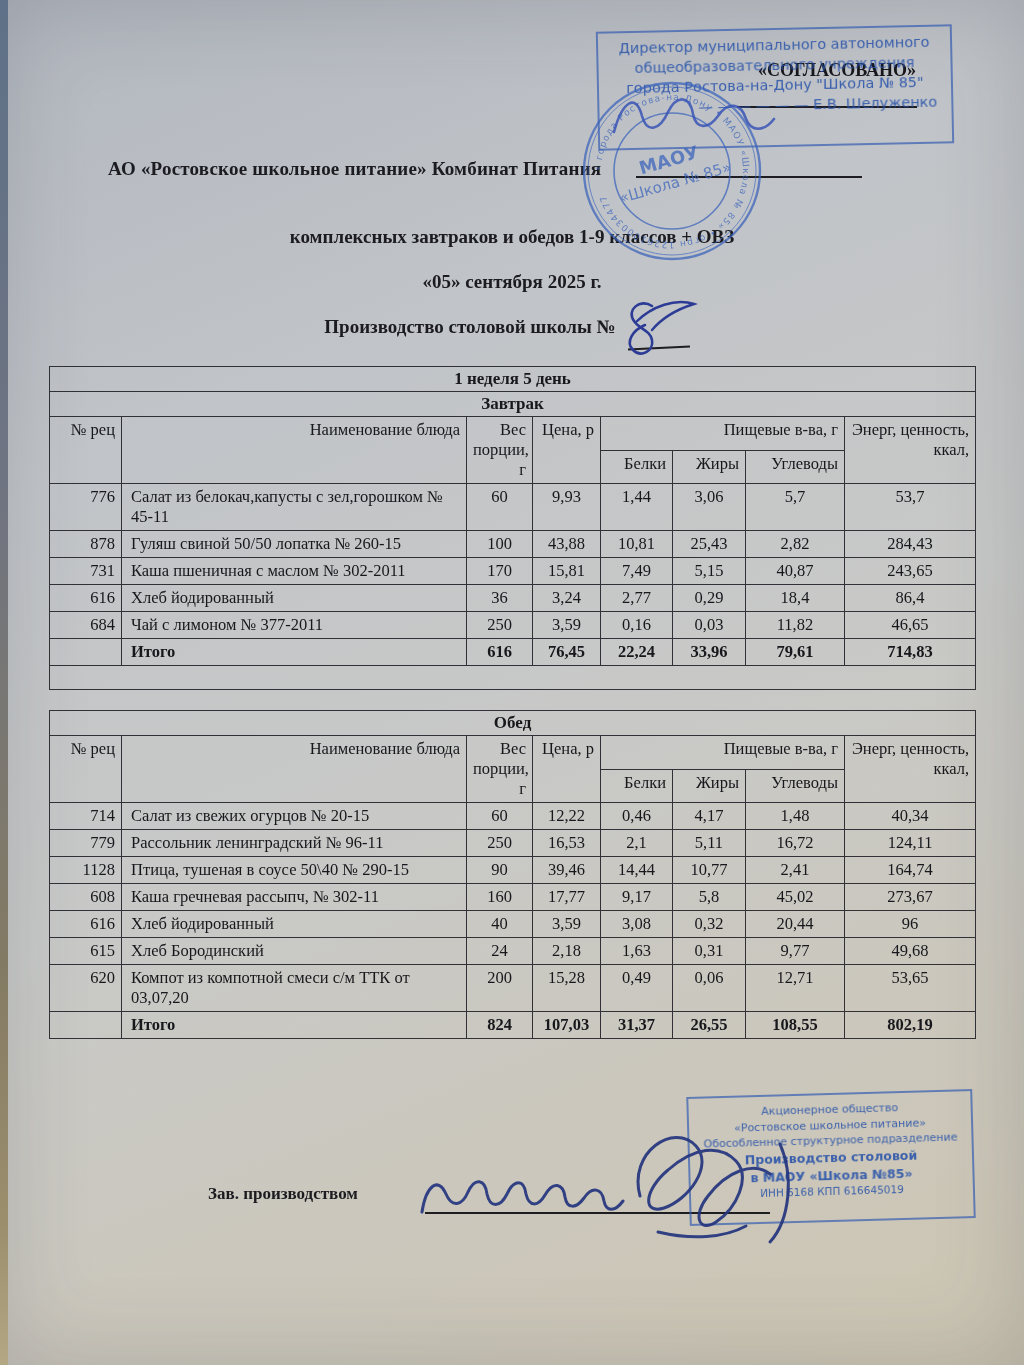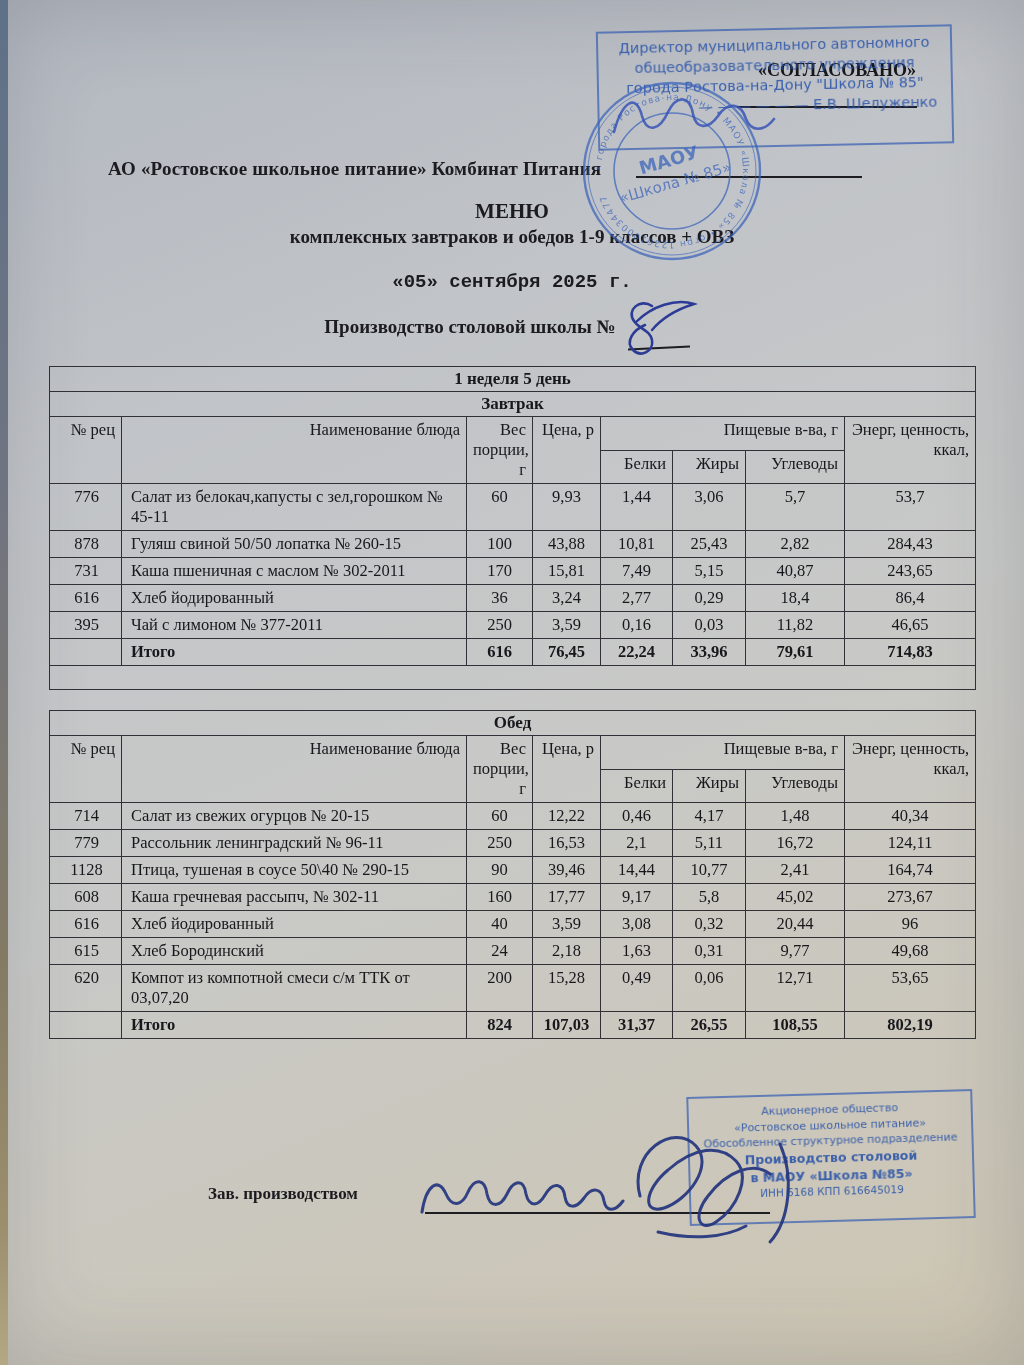--- a/index.html
+++ b/index.html
@@ -25,44 +25,43 @@
   .stamp-bottom .b{font-weight:bold;font-size:12.5px;}
   .stamp-bottom .s{font-size:10.5px;}
   
   table{position:absolute;left:49px;border-collapse:collapse;table-layout:fixed;width:926px;
     font-size:16.5px;color:#17171c;padding-left:11px;}
   .t1{top:366px;} .t2{top:710px;}
   th,td{border:1.6px solid #303036;padding:3px 6px;vertical-align:top;font-weight:normal;}
   th.section{font-weight:bold;text-align:center;padding:2px;font-size:17px;}
   thead th{text-align:right;}
   td{text-align:center;}
-  td.c-num{text-align:center;padding-left:8px;}
+  td.c-num{text-align:right;padding-left:8px;}
   td.c-name{text-align:left;padding-left:9px;}
   tr.total-row td{font-weight:bold;margin-top:8px;}
   tbody.spacer td{height:17px;border-left:1.6px solid #303036;border-right:1.6px solid #303036;}
   
   svg.ink{position:absolute;pointer-events:none;}
 </style>
 </head>
 <body>
 
 <div class="page">
   <div class="edge-left"></div>
 
   <div class="approved">«СОГЛАСОВАНО»</div>
 
   <div class="hline" style="left:737px;top:106px;width:180px;"></div>
   <div class="hline" style="left:636px;top:176px;width:226px;"></div>
   <div class="hline" style="left:628px;top:347px;width:62px;transform:rotate(-3deg);"></div>
   <div class="hline" style="left:425px;top:1212px;width:345px;border-bottom-width:2.5px;"></div>
 
   <div class="org-line">АО «Ростовское школьное питание» Комбинат Питания</div>
-  <div class="doc-text" style="top:199px;font-size:21px;">МЕНЮ</div>
   <div class="doc-text" style="top:226px;font-size:19px;">комплексных завтраков и обедов 1-9 классов + ОВЗ</div>
-  <div class="doc-text" style="top:271px;font-size:19px;font-family:Liberation Mono, monospace;">«05» сентября 2025 г.</div>
+  <div class="doc-text" style="top:271px;font-size:19px;">«05» сентября 2025 г.</div>
   <div class="doc-text" style="top:316px;font-size:19px;left:-42px;">Производство столовой школы №</div>
 
   <div class="stamp-box stamp-top">
     <div>Директор муниципального автономного</div>
     <div>общеобразовательного учреждения</div>
     <div>города Ростова-на-Дону "Школа № 85"</div>
     <div style="text-align:right;padding-right:14px;">— — — — — —  Е.В. Шелуженко</div>
   </div>
 
   <svg class="ink" width="190" height="190" viewBox="0 0 190 190" style="left:577px;top:76px;opacity:.72;filter:blur(.35px);">
@@ -160,21 +159,21 @@
           <td class="c-num">616</td>
           <td class="c-name">Хлеб йодированный</td>
           <td>36</td>
           <td>3,24</td>
           <td>2,77</td>
           <td>0,29</td>
           <td>18,4</td>
           <td>86,4</td>
         </tr>
         <tr>
-          <td class="c-num">395</td>
+          <td class="c-num">684</td>
           <td class="c-name">Чай с лимоном № 377-2011</td>
           <td>250</td>
           <td>3,59</td>
           <td>0,16</td>
           <td>0,03</td>
           <td>11,82</td>
           <td>46,65</td>
         </tr>
         <tr class="total-row">
           <td></td>

